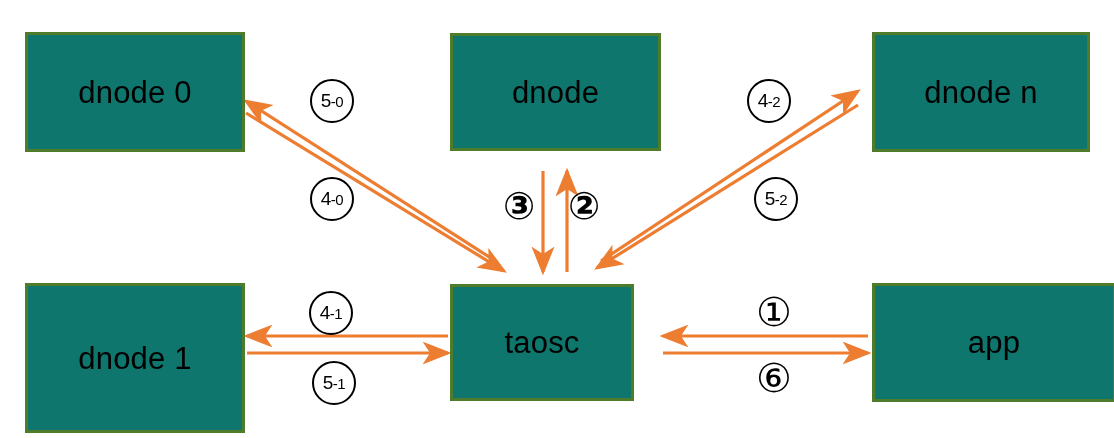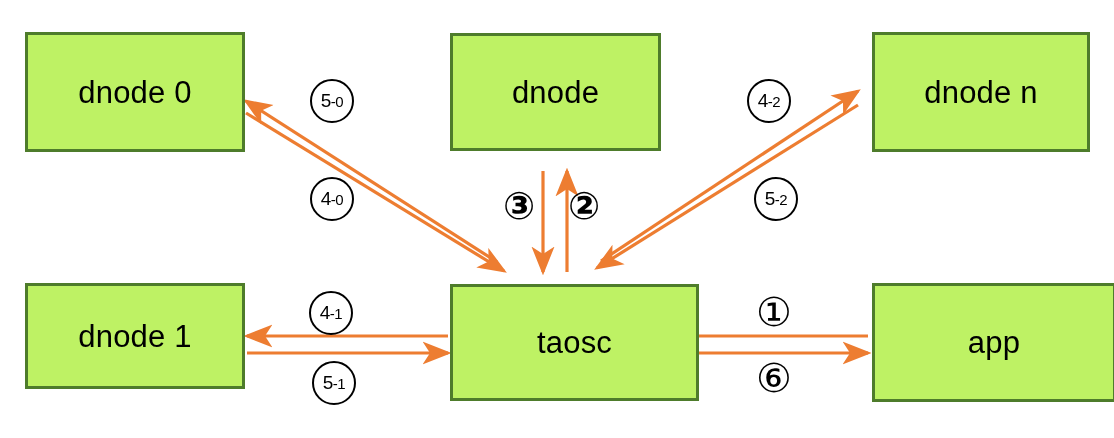--- a/index.html
+++ b/index.html
@@ -24,21 +24,21 @@
     top: 0;
     width: 1114px;
     height: 438px;
   }
   .node-box {
     position: absolute;
     box-sizing: border-box;
     display: flex;
     align-items: center;
     justify-content: center;
-    background: #bef264;
+    background: #0f766e;
     border: 3px solid #4e7c2b;
   }
   .node-label {
     font-family: "Liberation Sans", "DejaVu Sans", sans-serif;
     font-size: 31px;
     line-height: 1;
     color: #000000;
     letter-spacing: 0.2px;
     white-space: nowrap;
   }
@@ -109,25 +109,25 @@
   </div>
 
   <div class="node-box" style="left:450px; top:33px; width:211px; height:118px;">
     <span class="node-label">dnode</span>
   </div>
 
   <div class="node-box" style="left:872px; top:32px; width:218px; height:120px;">
     <span class="node-label">dnode n</span>
   </div>
 
-  <div class="node-box" style="left:25px; top:283px; width:220px; height:106px;">
+  <div class="node-box" style="left:25px; top:283px; width:220px; height:150px;">
     <span class="node-label">dnode 1</span>
   </div>
 
-  <div class="node-box" style="left:450px; top:284px; width:249px; height:117px;">
+  <div class="node-box" style="left:450px; top:284px; width:184px; height:117px;">
     <span class="node-label">taosc</span>
   </div>
 
   <div class="node-box" style="left:872px; top:283px; width:244px; height:119px;">
     <span class="node-label">app</span>
   </div>
 
   <div class="edge-badge split" style="left:310px; top:79px;">
     <span>5</span>
       <span class="sub">-0</span>

